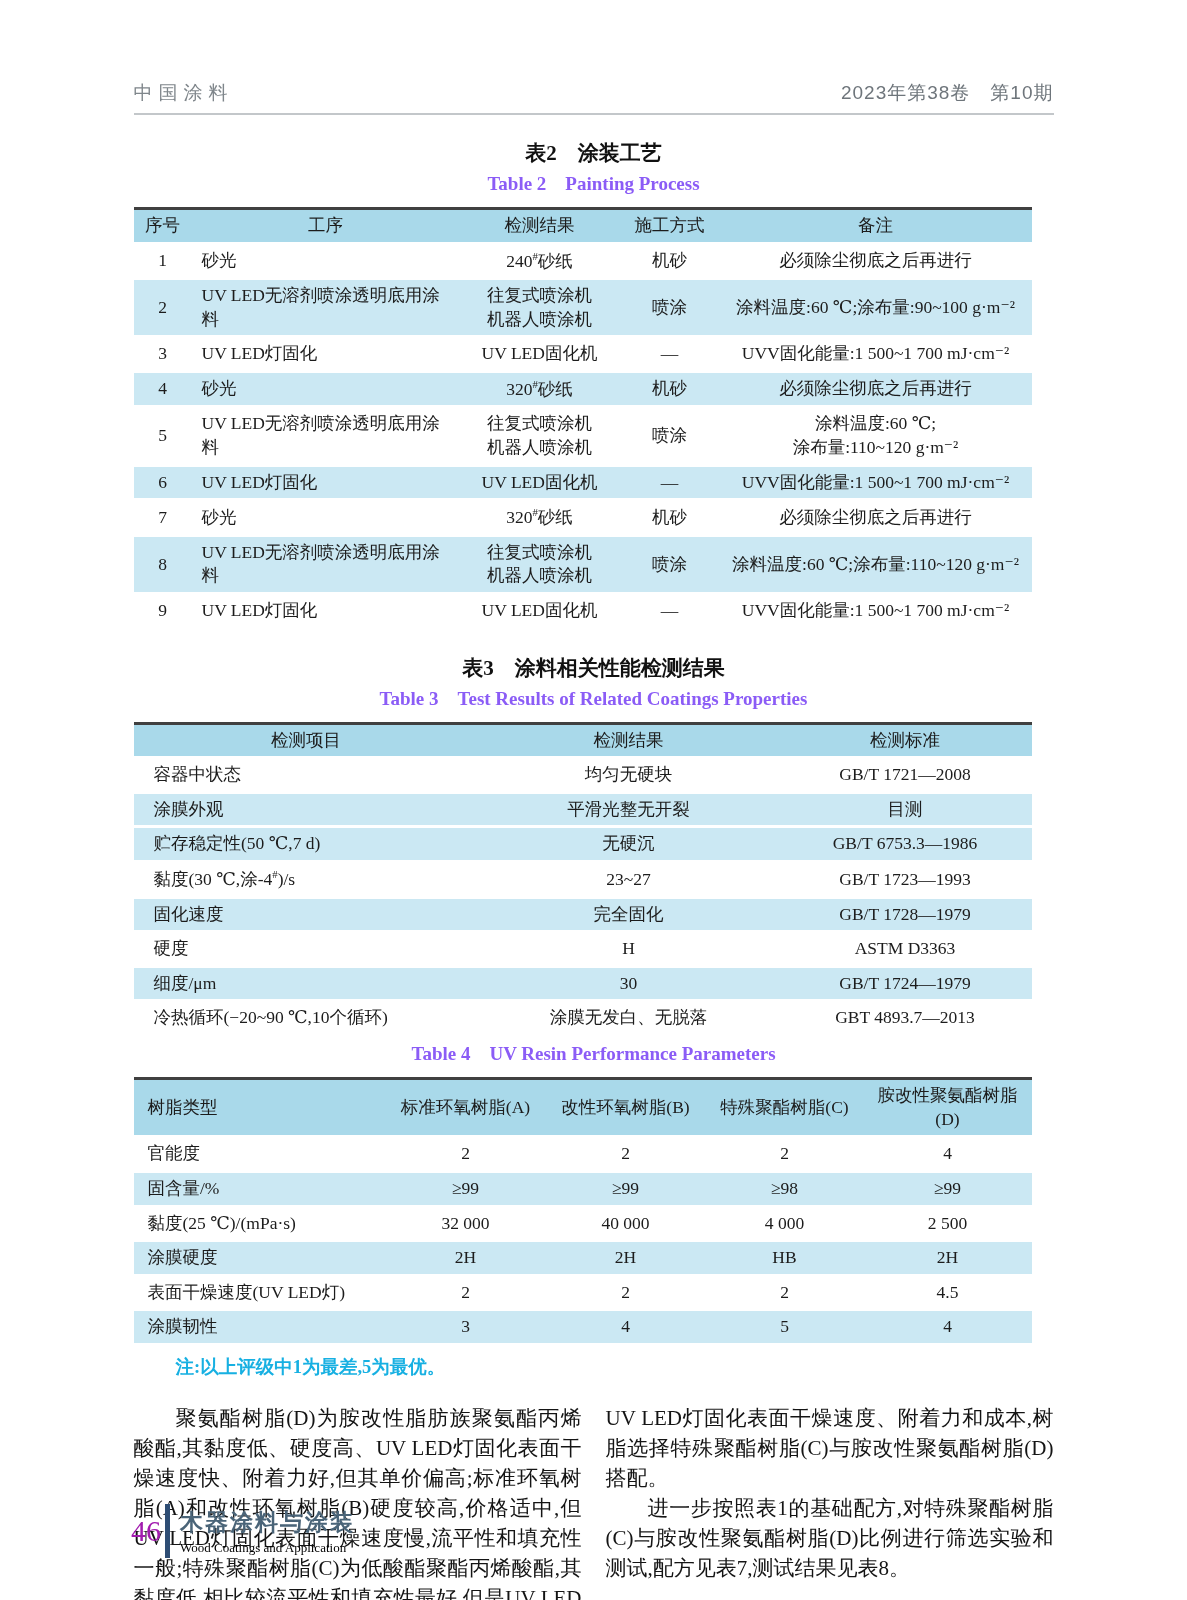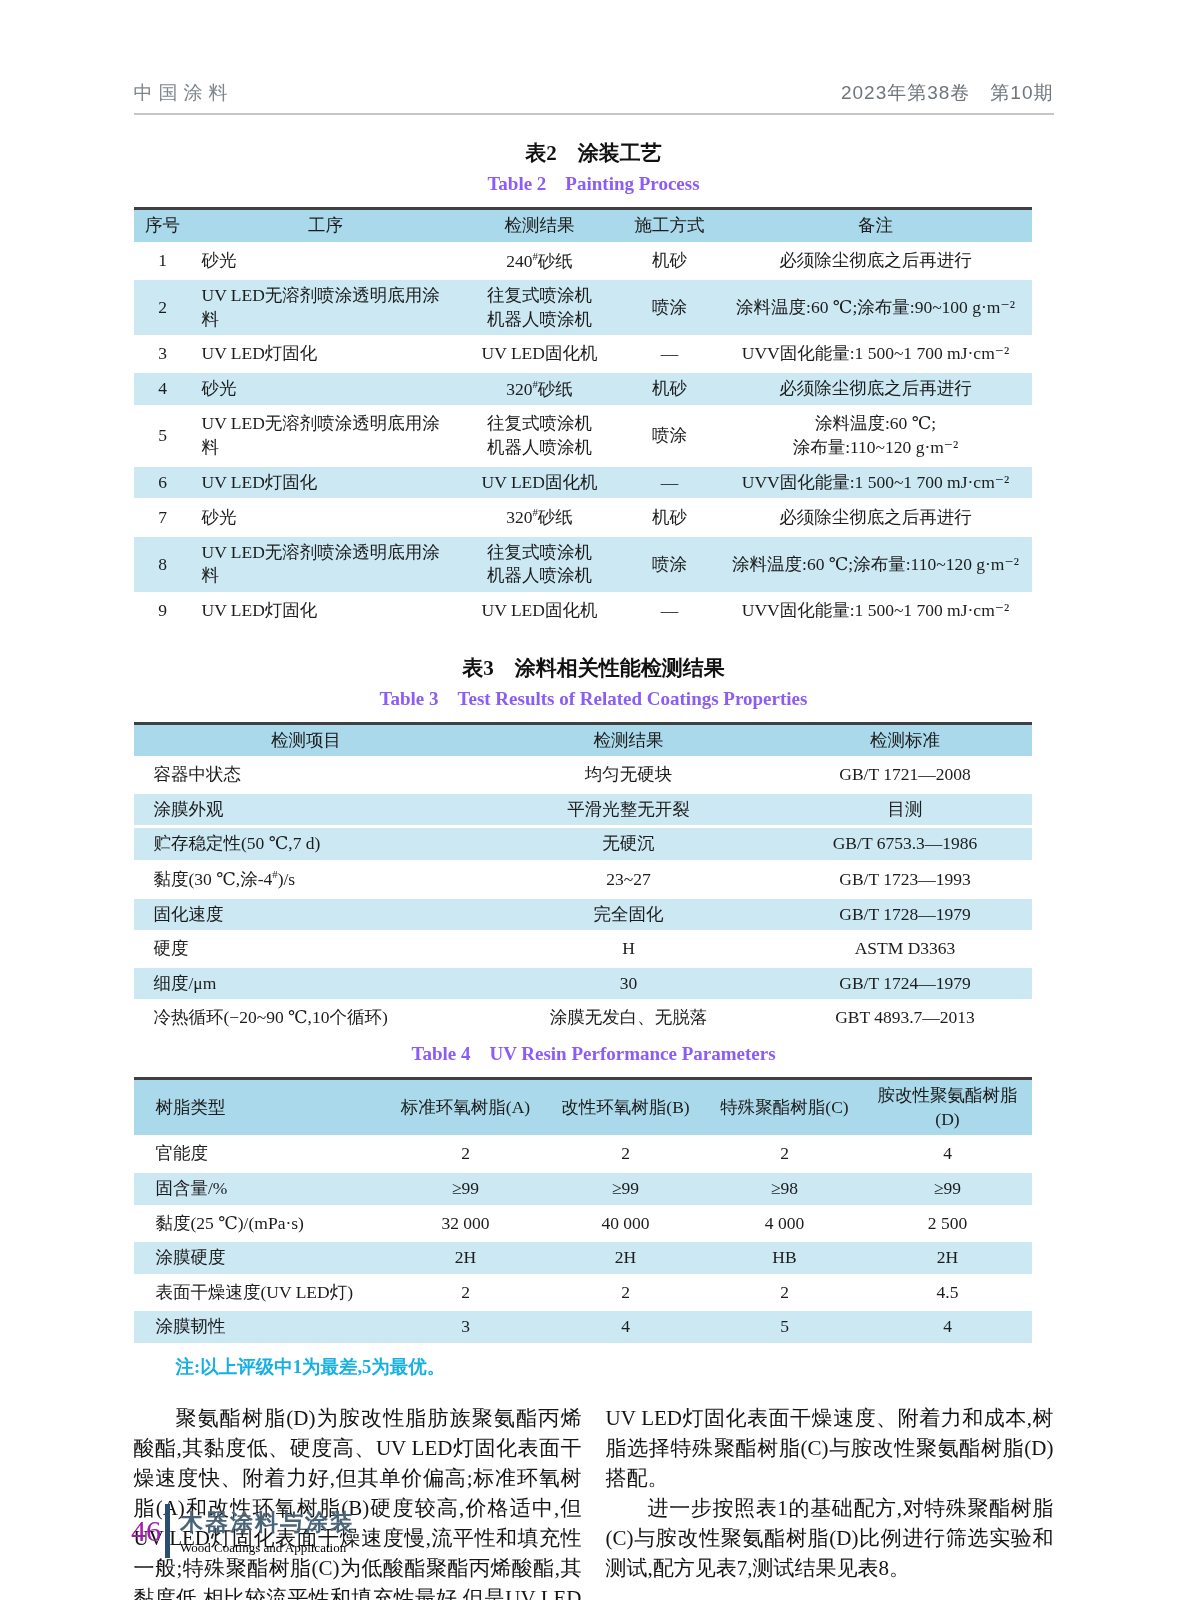--- a/index.html
+++ b/index.html
@@ -37,21 +37,21 @@
   .t2 col.c-meth{width:100px} .t2 col.c-rem{width:312px}
   .t2 td.proc { text-align:left; padding-left:10px; }
 
   
   .t3 col.c-item{width:345px} .t3 col.c-res{width:300px} .t3 col.c-std{width:253px}
   .t3 td.item { text-align:left; padding-left:20px; }
 
   
   .t4 col.c-type{width:252px} .t4 col.c-a{width:160px} .t4 col.c-b{width:160px}
   .t4 col.c-c{width:158px} .t4 col.c-d{width:168px}
-  .t4 th.type, .t4 td.type { text-align:left; padding-left:22px; }
+  .t4 th.type, .t4 td.type { text-align:left; padding-left:14px; }
 
   
   .note { margin-top:8px; margin-left:42px; font-size:18.5px; font-weight:bold; color:#17b0e2; }
 
   
   .body-cols { margin-top:24px; display:flex; gap:24px; }
   .col { width:448px; font-size:21px; line-height:30px; text-align:justify;
          color:#141414; }
   .col p { margin:0; }
   .col p.indent { text-indent:2em; }

